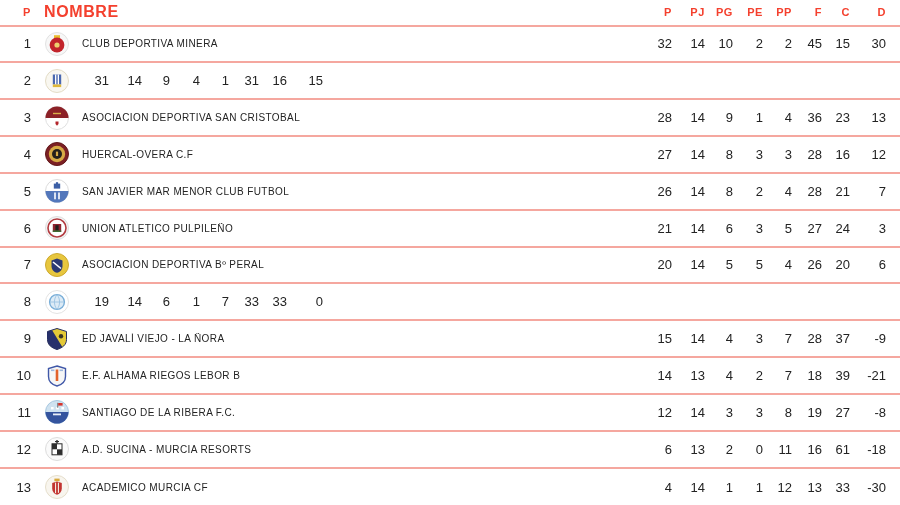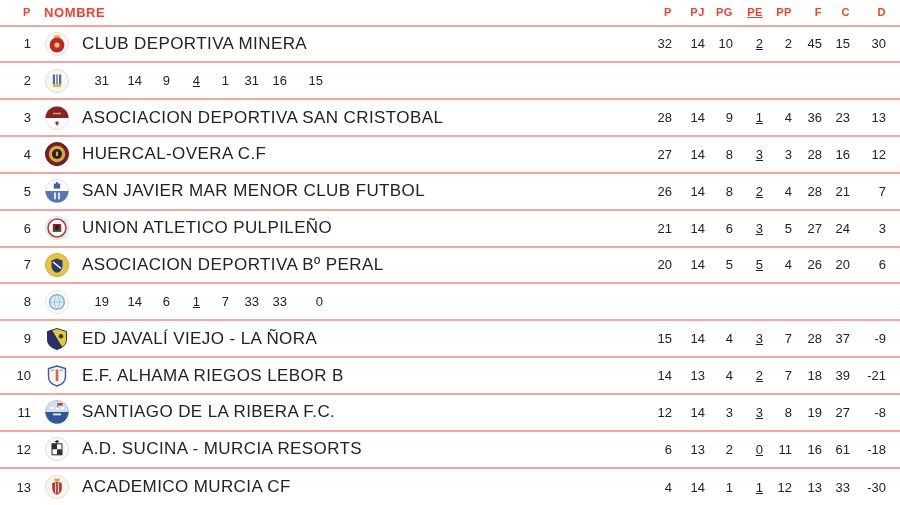--- a/index.html
+++ b/index.html
@@ -19,26 +19,26 @@
   }
   .row{
     display:flex;align-items:center;height:36.85px;
     border-bottom:2px solid var(--divider);
   }
   .row:last-child{border-bottom:none;}
   .col-pos{width:31px;text-align:right;font-size:13px;flex:0 0 auto;}
   .hdr .col-pos{font-size:11px;}
   .col-crest{width:24px;height:24px;margin-left:14px;flex:0 0 auto;display:flex;align-items:center;justify-content:center;}
   .col-crest svg{width:24px;height:24px;display:block;}
-  .col-name{flex:1 1 auto;margin-left:13px;font-size:17px;letter-spacing:.4px;white-space:nowrap;overflow:hidden;}
-  .hdr .col-name{font-size:13px;letter-spacing:.6px;}
+  .col-name{flex:1 1 auto;margin-left:13px;font-size:10px;letter-spacing:.4px;white-space:nowrap;overflow:hidden;}
+  .hdr .col-name{font-size:16px;letter-spacing:.6px;}
   .stats{display:flex;flex:0 0 auto;padding-right:14px;}
   .stat{text-align:right;font-size:13px;flex:0 0 auto;}
   .hdr .stat{font-size:11px;}
-  .stat.w0{width:40px;}.stat.w1{width:33px;}.stat.w2{width:28px;}.stat.w3{width:30px;text-decoration:underline;}
+  .stat.w0{width:40px;}.stat.w1{width:33px;}.stat.w2{width:28px;}.stat.w3{width:30px;}
   .stat.w4{width:29px;}.stat.w5{width:30px;}.stat.w6{width:28px;}.stat.w7{width:36px;}
 </style>
 </head>
 <body>
 
 <div class="standings">
   <div class="hdr">
     <div class="col-pos">P</div>
     <div class="col-name">NOMBRE</div>
     <div class="stats" id="hdr-stats">

